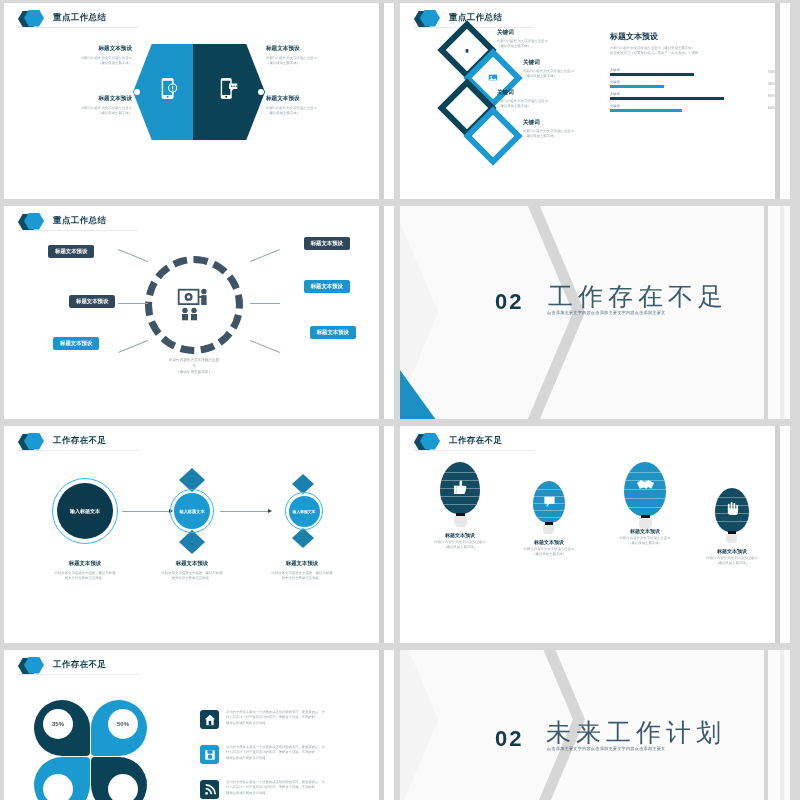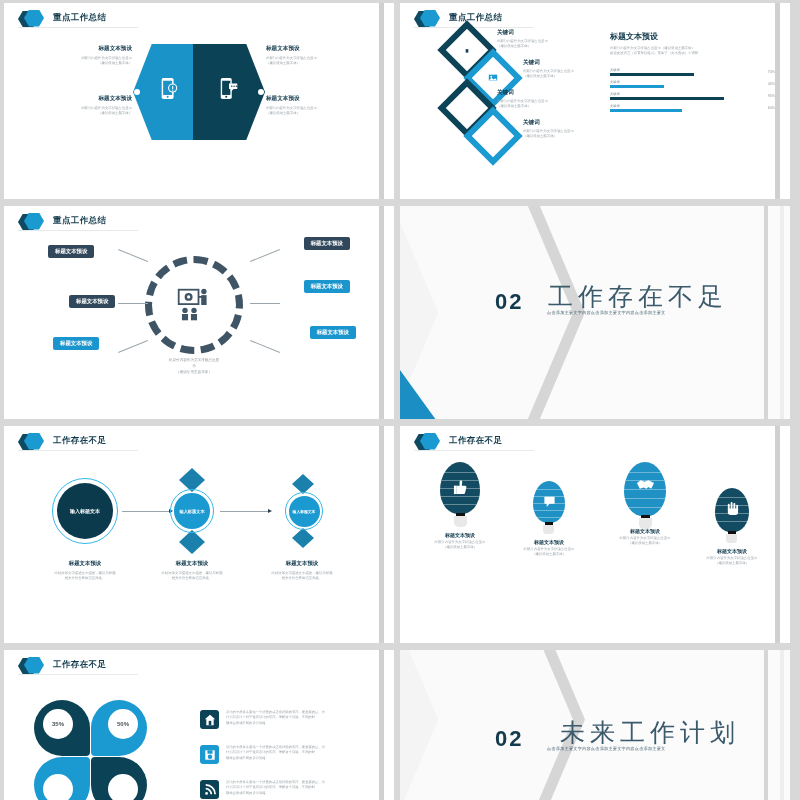--- a/index.html
+++ b/index.html
@@ -614,20 +614,20 @@
     </div>
   </div>
 
   <div class="slide">
     <div class="sect-bg"></div>
     <div class="chev-solid" style="top:40%;"></div>
     <div class="chev-outline" style="top:40%;"></div>
     <div class="chev-inner-white" style="top:40%;"></div>
 
     <div class="sect-num" style="left:95px; top:76px; font-size:22px;">02</div>
-    <div class="sect-title" style="left:160px; top:66px; font-size:25px;">未来工作计划</div>
+    <div class="sect-title" style="left:146px; top:66px; font-size:25px;">未来工作计划</div>
     <div class="sect-sub" style="left:147px; top:96px;">点击添加主要文字内容点击添加主要文字内容点击添加主要文</div>
 
     <div class="sect-rule" style="right:22px; top:0; bottom:0; width:4px;"></div>
     <div class="sect-rule" style="right:6px; top:0; bottom:0; width:4px; background:#eee;"></div>
   </div>
 
 </div>
 
 </body></html>

